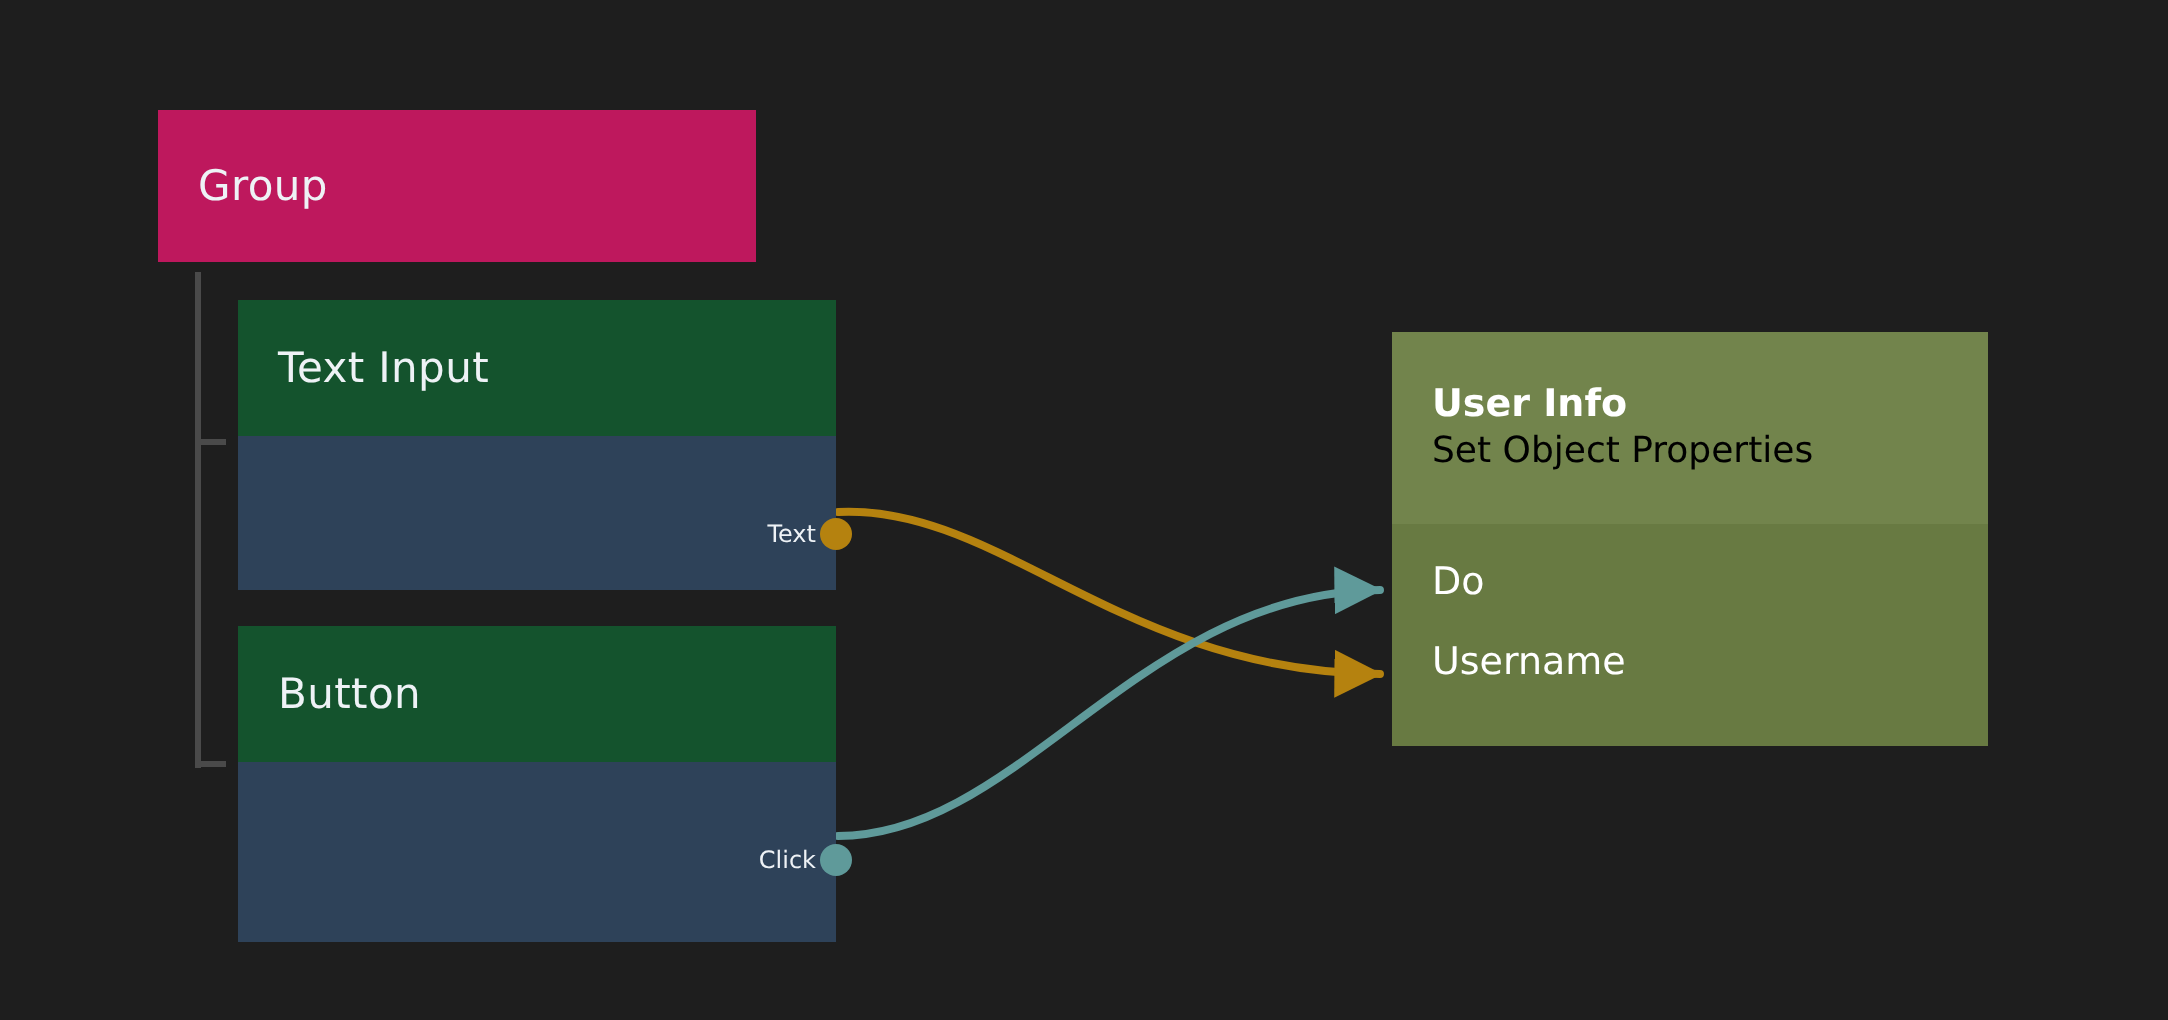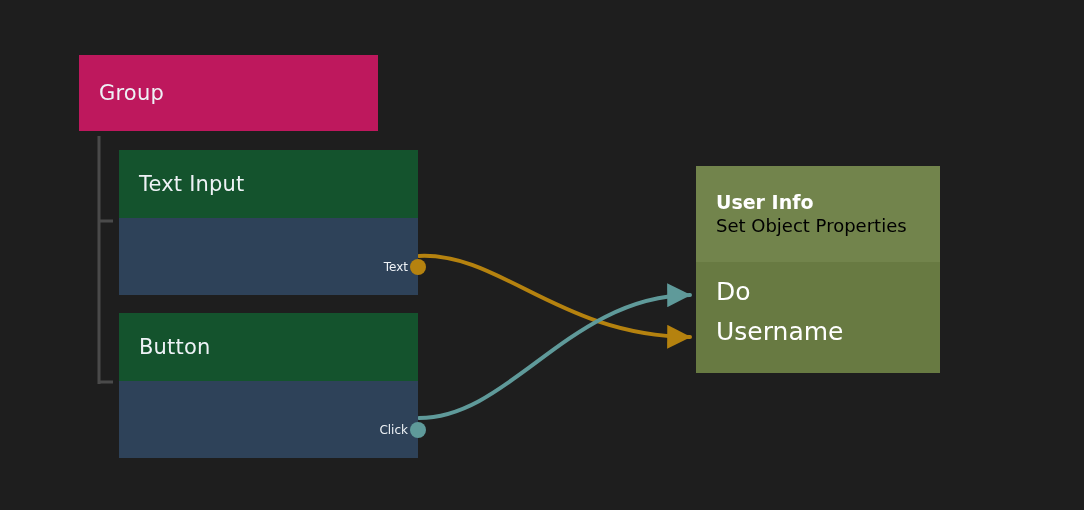--- a/index.html
+++ b/index.html
@@ -79,24 +79,24 @@
   #group-node .node-header { height: 76px; background: #be185d; }
 
   
   #text-input-node { left: 119px; top: 150px; width: 299px; height: 145px; }
   #text-input-node .node-header { height: 68px; }
   #text-input-node .node-body { height: 77px; }
 
   
   #button-node { left: 119px; top: 313px; width: 299px; height: 145px; }
   #button-node .node-header { height: 68px; }
-  #button-node .node-body { height: 77px; padding-left: 24px; }
-
-  
-  #user-info-node { left: 696px; top: 166px; width: 244px; height: 207px; }
+  #button-node .node-body { height: 90px; padding-left: 24px; }
+
+  
+  #user-info-node { left: 696px; top: 166px; width: 298px; height: 207px; }
   #user-info-node .node-header {
     height: 96px;
     justify-content: center;
     padding: 0 20px;
   }
   #user-info-node .node-body { height: 111px; padding: 0 20px; }
 
   
   .port-out {
     position: absolute;
@@ -124,21 +124,21 @@
 
   .port-in {
     position: absolute;
     left: 20px;
     display: flex;
     align-items: center;
     height: 20px;
   }
   .port-in .port-label {
     color: #ffffff;
-    font-size: 25px;
+    font-size: 19px;
     line-height: 1;
     white-space: nowrap;
   }
 
   
   #group-bracket {
     position: absolute;
     left: 92px;
     top: 136px;
     width: 28px;

